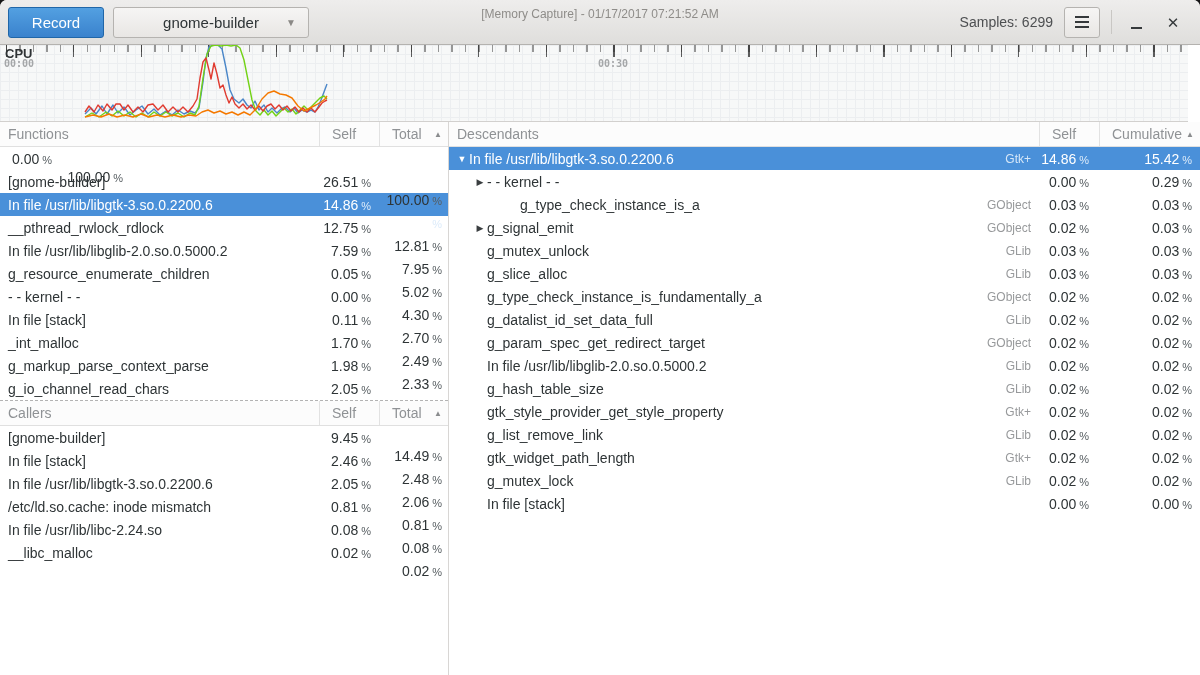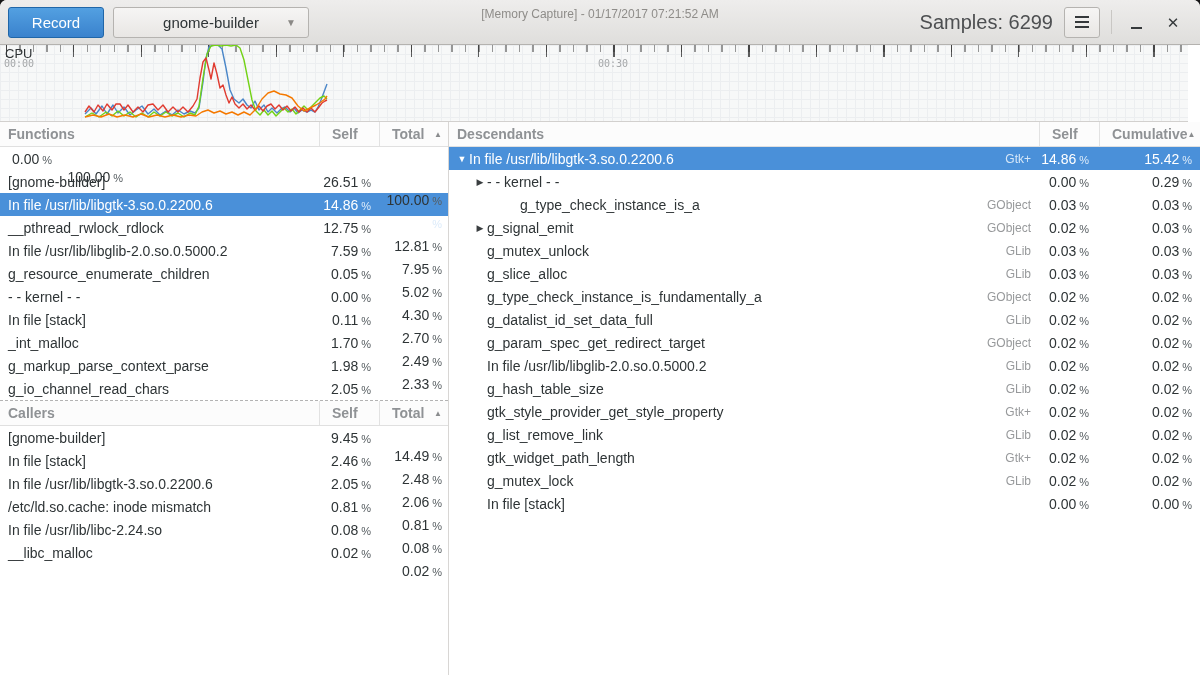--- a/index.html
+++ b/index.html
@@ -27,21 +27,21 @@
     background:linear-gradient(to bottom,#f6f5f4,#e8e6e4);
     border:1px solid #b5b3b0; color:#2e3436; font-size:15px;
     display:flex; align-items:center; justify-content:center; gap:8px;
     font-family:"Liberation Sans",sans-serif; position:relative;
   }
   .proc-btn .caret { position:absolute; right:12px; color:#8b8986; font-size:10px; }
   .title-box { position:absolute; left:0; right:0; top:5px; text-align:center; pointer-events:none; }
   .title-box .title { font-size:14px; font-weight:bold; color:#2e3436; }
   .title-box .subtitle { font-size:12px; color:#8e8c89; margin-top:2px; }
   .tb-right { margin-left:auto; display:flex; align-items:center; gap:11px; padding-right:14px; }
-  .samples { font-size:20px; color:#4d4f51; }
+  .samples { font-size:14px; color:#4d4f51; }
   .menu-btn {
     width:36px; height:31px; border-radius:3px;
     background:linear-gradient(to bottom,#f6f5f4,#e8e6e4);
     border:1px solid #b5b3b0; color:#2e3436;
     display:flex; align-items:center; justify-content:center;
   }
   .hamburger { display:flex; flex-direction:column; gap:3px; }
   .hamburger i { display:block; width:14px; height:2px; background:#35393b; }
   .ctl-sep { width:1px; height:24px; background:#c9c7c4; }
   .win-btn { background:none; border:none; width:26px; height:26px; color:#35393b;
@@ -51,38 +51,39 @@
   
   .cpu-graph {
     position:absolute; top:45px; left:0; right:12px; height:77px;
     background-color:#f7f8f8;
     background-image:
       linear-gradient(#eceef0 1px, transparent 1px),
       linear-gradient(90deg, #eceef0 1px, transparent 1px);
     background-size:9px 9px;
     border-bottom:1px solid #d2d0ce;
     overflow:hidden;
+    font-weight:bold;
   }
   .ticks-minor { position:absolute; top:0; left:6px; right:0; height:7px;
     background:repeating-linear-gradient(to right, rgba(70,70,70,.55) 0 1px, transparent 1px 13.5px); }
   .ticks-major { position:absolute; top:0; left:6px; right:0; height:12px;
     background:repeating-linear-gradient(to right, rgba(40,40,40,.75) 0 1px, transparent 1px 67.5px); }
   .cpu-label { position:absolute; top:1px; left:5px; font-size:13px; color:#2f3335; }
   .time-label { position:absolute; font-family:"DejaVu Sans Mono", monospace; font-size:10px; color:#a5a7a9; }
   .t0 { top:13px; left:4px; }
   .t1 { top:13px; left:598px; }
   .t2 { top:13px; left:1194px; }
   .cpu-svg { position:absolute; top:0; left:0; width:1200px; height:77px; }
   
   .content { position:absolute; top:122px; left:0; right:0; bottom:0; display:flex; background:#fff; }
   .left-pane { width:448px; flex:none; display:flex; flex-direction:column; }
   .vsep { width:1px; flex:none; background:#d8d6d4; }
   .right-pane { flex:1; display:flex; flex-direction:column; }
   .thead { display:flex; height:25px; align-items:center; font-size:14px; color:#8f9295;
-    border-bottom:1px solid #e0e0e0; background:#fcfcfc; flex:none;font-weight:bold; }
+    border-bottom:1px solid #e0e0e0; background:#fcfcfc; flex:none; }
   .hname { flex:1; padding-left:8px; }
   .hcell { border-left:1px solid #e2e2e2; height:100%; display:flex; align-items:center; padding-left:12px; flex:none; }
   .lhself { width:60px; }
   .lhtotal { width:69px; }
   .rhself { width:60px; }
   .rhcum { width:101px; }
   .sort { margin-left:auto; margin-right:6px; font-size:8px; color:#8a8c8e; }
   .rows { flex:1; overflow:hidden; }
   .trow { display:flex; height:23px; align-items:center; font-size:14px; color:#2e3436; white-space:nowrap; }
   .trow.selected { background:var(--accent,#4a90d9); color:#ffffff; }

